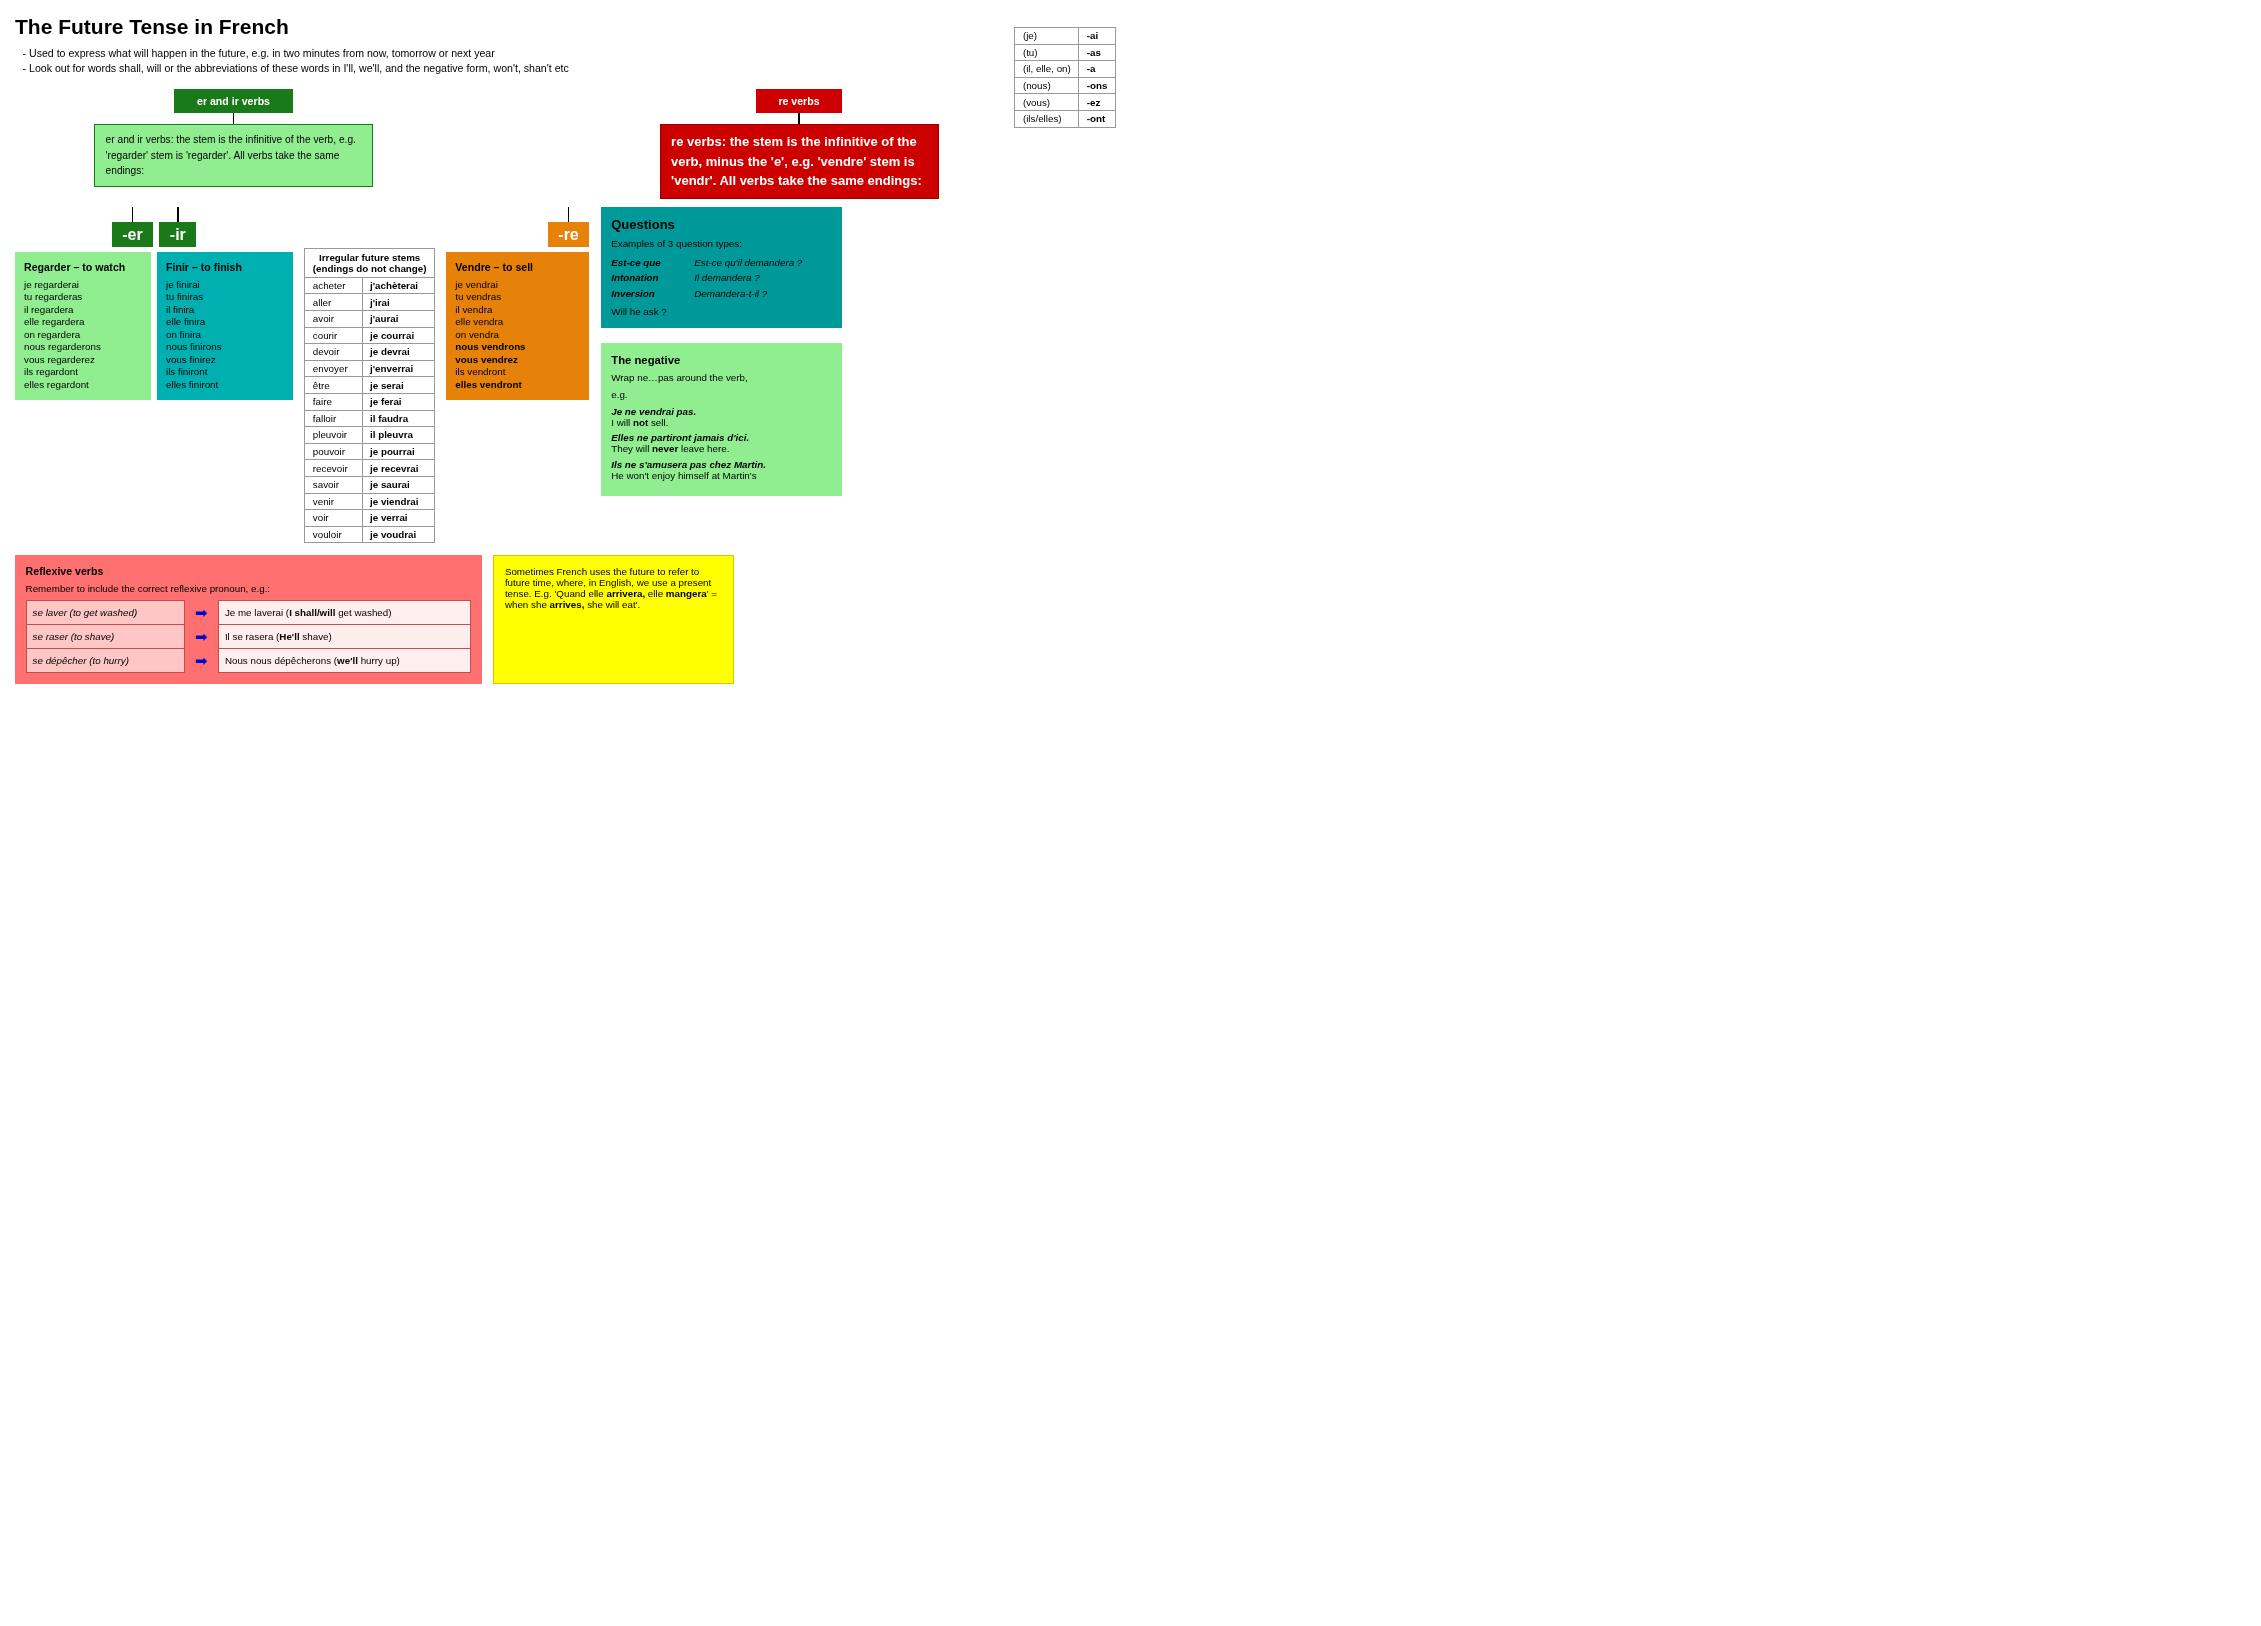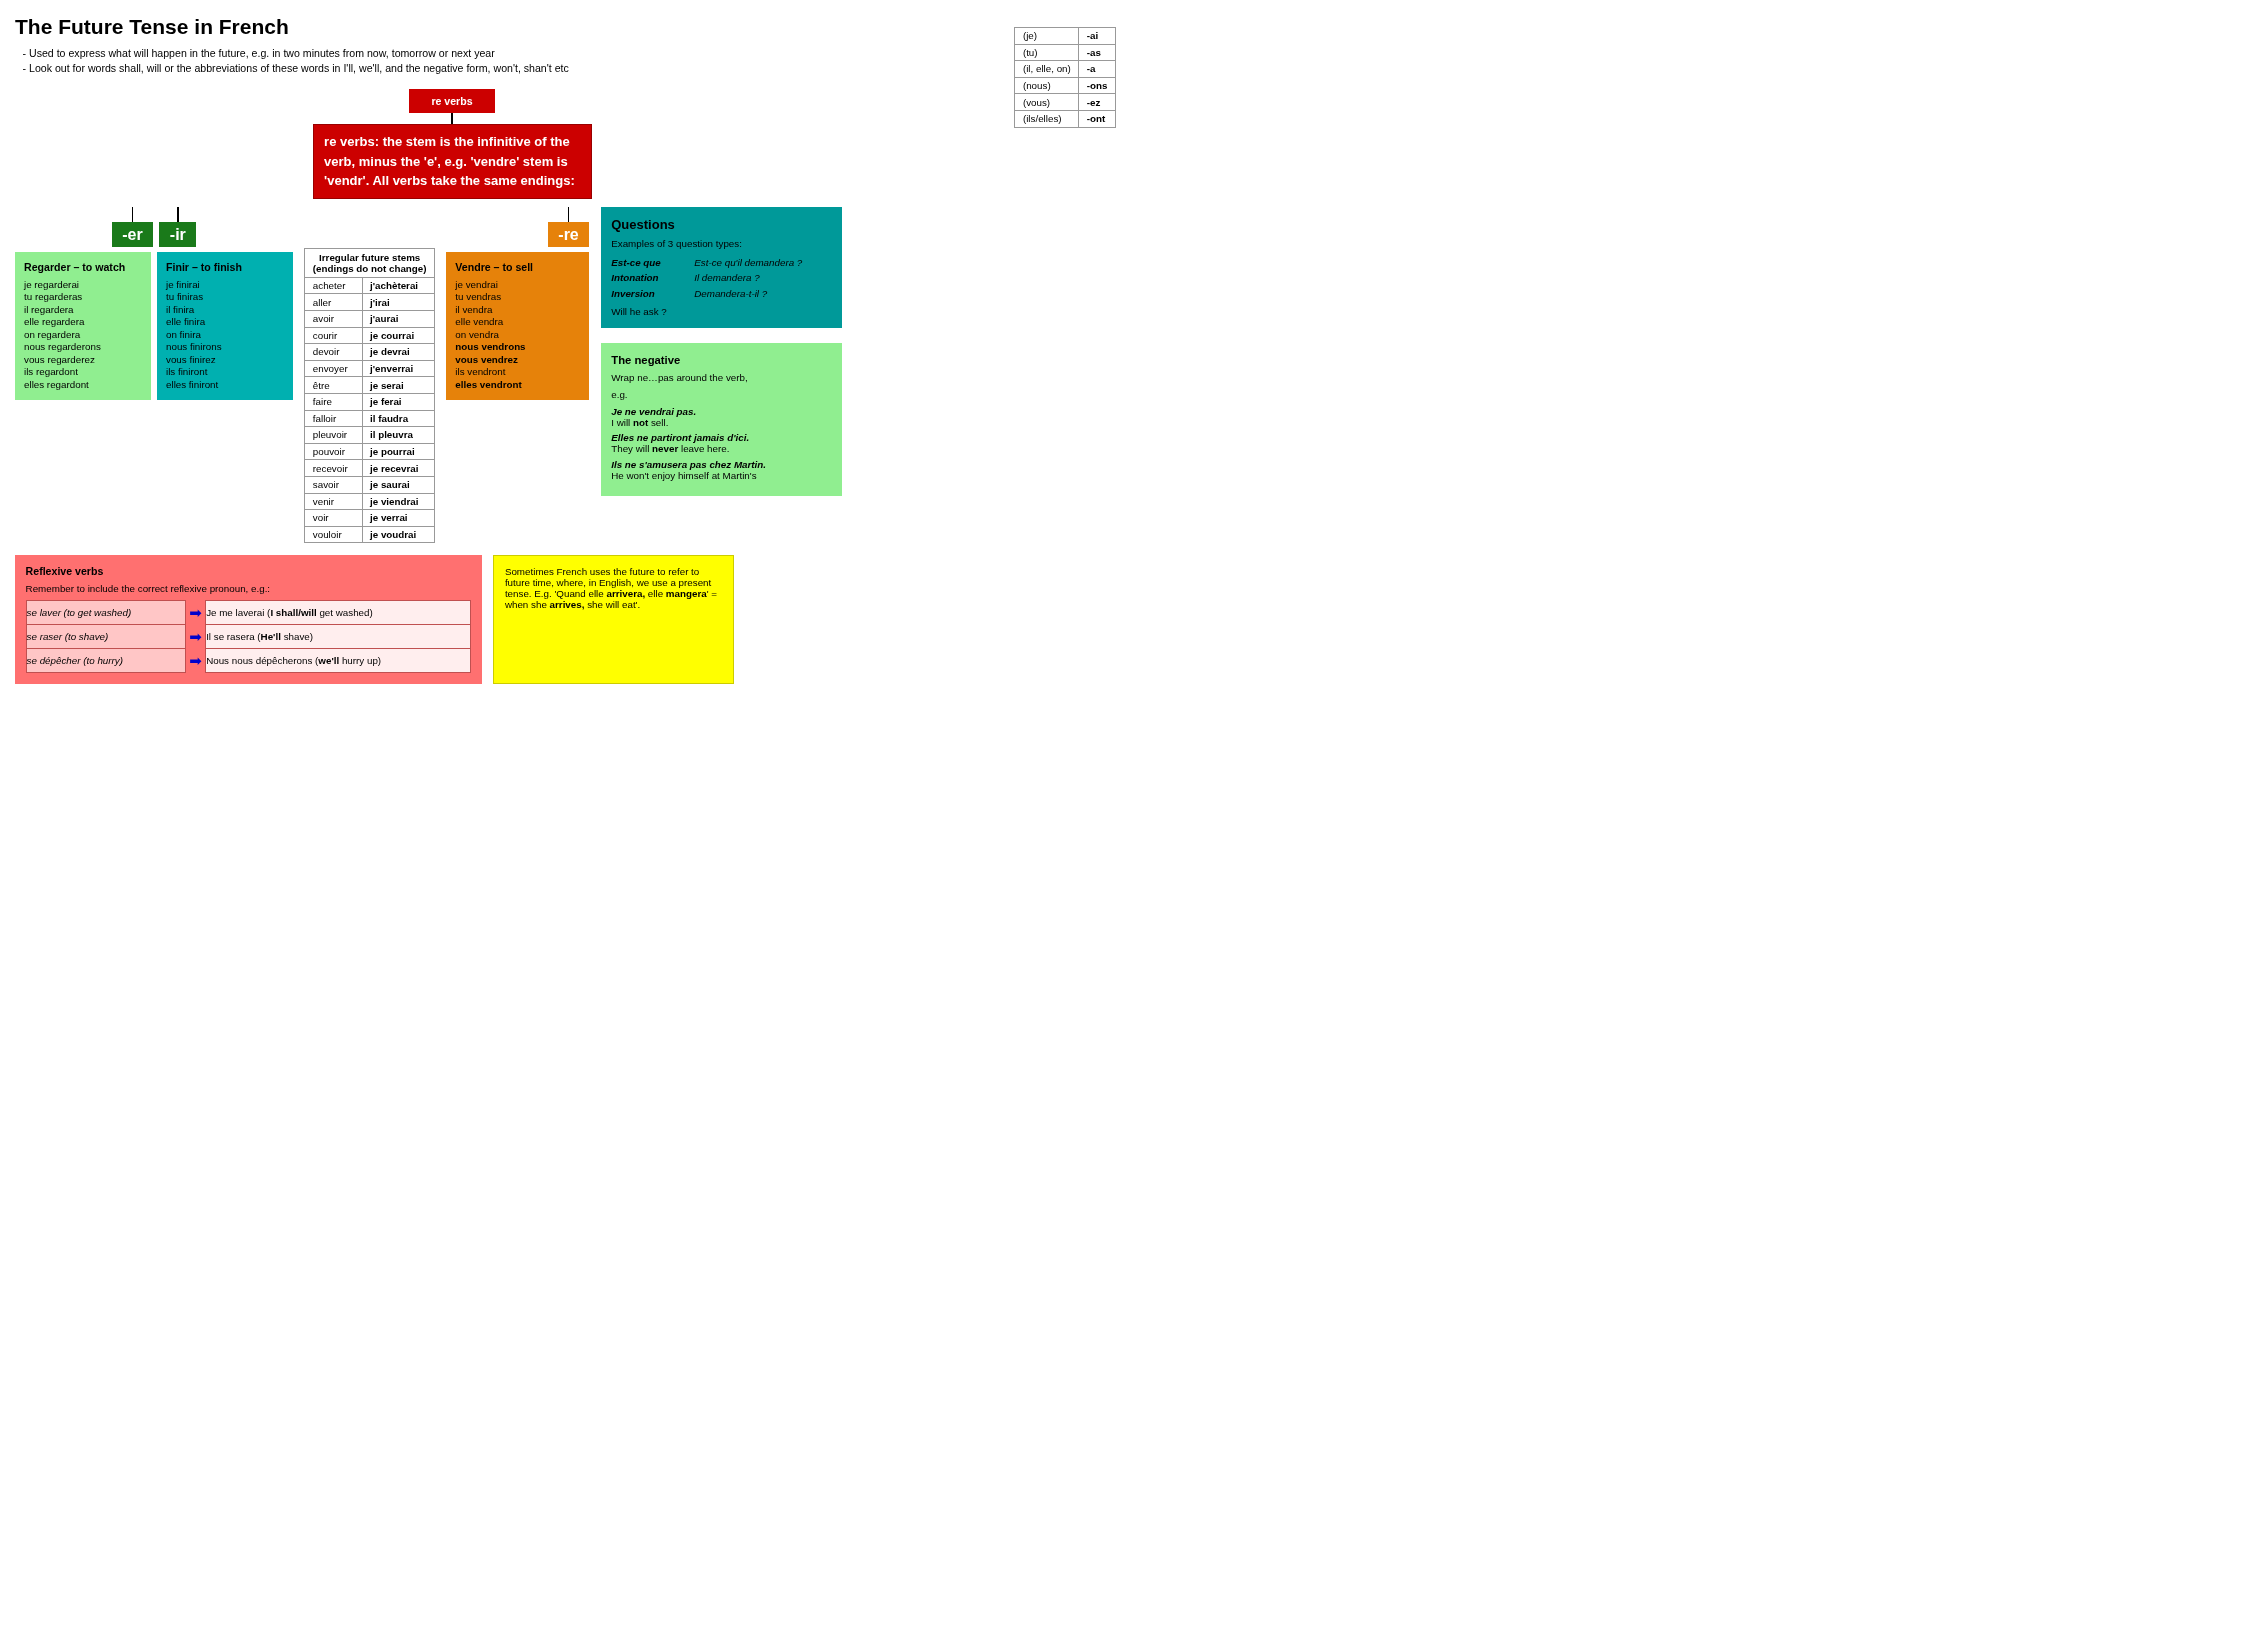--- a/index.html
+++ b/index.html
@@ -169,21 +169,21 @@
       font-weight: bold;
       font-size: 10.6px;
       margin-bottom: 6px;
     }
     .reflexive-table {
       width: 100%;
       border-collapse: collapse;
       margin-top: 6px;
     }
     .reflexive-table td {
-      padding: 3px 0;
+      padding: 3px 6px;
       border: 0.8px solid #c05050;
     }
     .reflexive-table td:first-child {
       background: #fff9;
       font-style: italic;
     }
     .reflexive-table td:last-child {
       background: #ffeeee;
     }
 
@@ -261,20 +261,25 @@
 
   <h1 class="page-title">The Future Tense in French</h1>
 
   <ul class="bullet-list">
     <li>Used to express what will happen in the future, e.g. in two minutes from  now, tomorrow or next year</li>
     <li>Look out for words shall, will or the abbreviations of these words in I'll, we'll, and the negative form, won't, shan't etc</li>
   </ul>
 
   <div style="display:flex; gap:0; margin-left:45px; margin-top:7.5px;">
 
+    <div style="display:flex; flex-direction:column; align-items:center; width:347px;">
+      <div class="label-box green-dark" style="padding:6px 22.6px;">er and ir verbs</div>
+      <div style="width:1.5px; height:11.3px; background:#000; margin:0 auto;"></div>
+      <div class="description-box green" style="font-size:10.2px; line-height:1.5;">er and ir verbs: the stem is the infinitive of the verb, e.g. 'regarder' stem is 'regarder'. All verbs take the same endings:</div>
+    </div>
 
     <div style="width:211px;"></div>
 
     <div style="display:flex; flex-direction:column; align-items:center; width:362px;">
       <div class="label-box red-dark" style="padding:6px 22.6px;">re verbs</div>
       <div style="width:1.5px; height:11.3px; background:#000; margin:0 auto;"></div>
       <div class="description-box red" style="font-size:13px; line-height:1.5;">re verbs: the stem is the infinitive of the verb, minus the 'e', e.g. 'vendre' stem is 'vendr'. All verbs take the same endings:</div>
     </div>
   </div>
 

